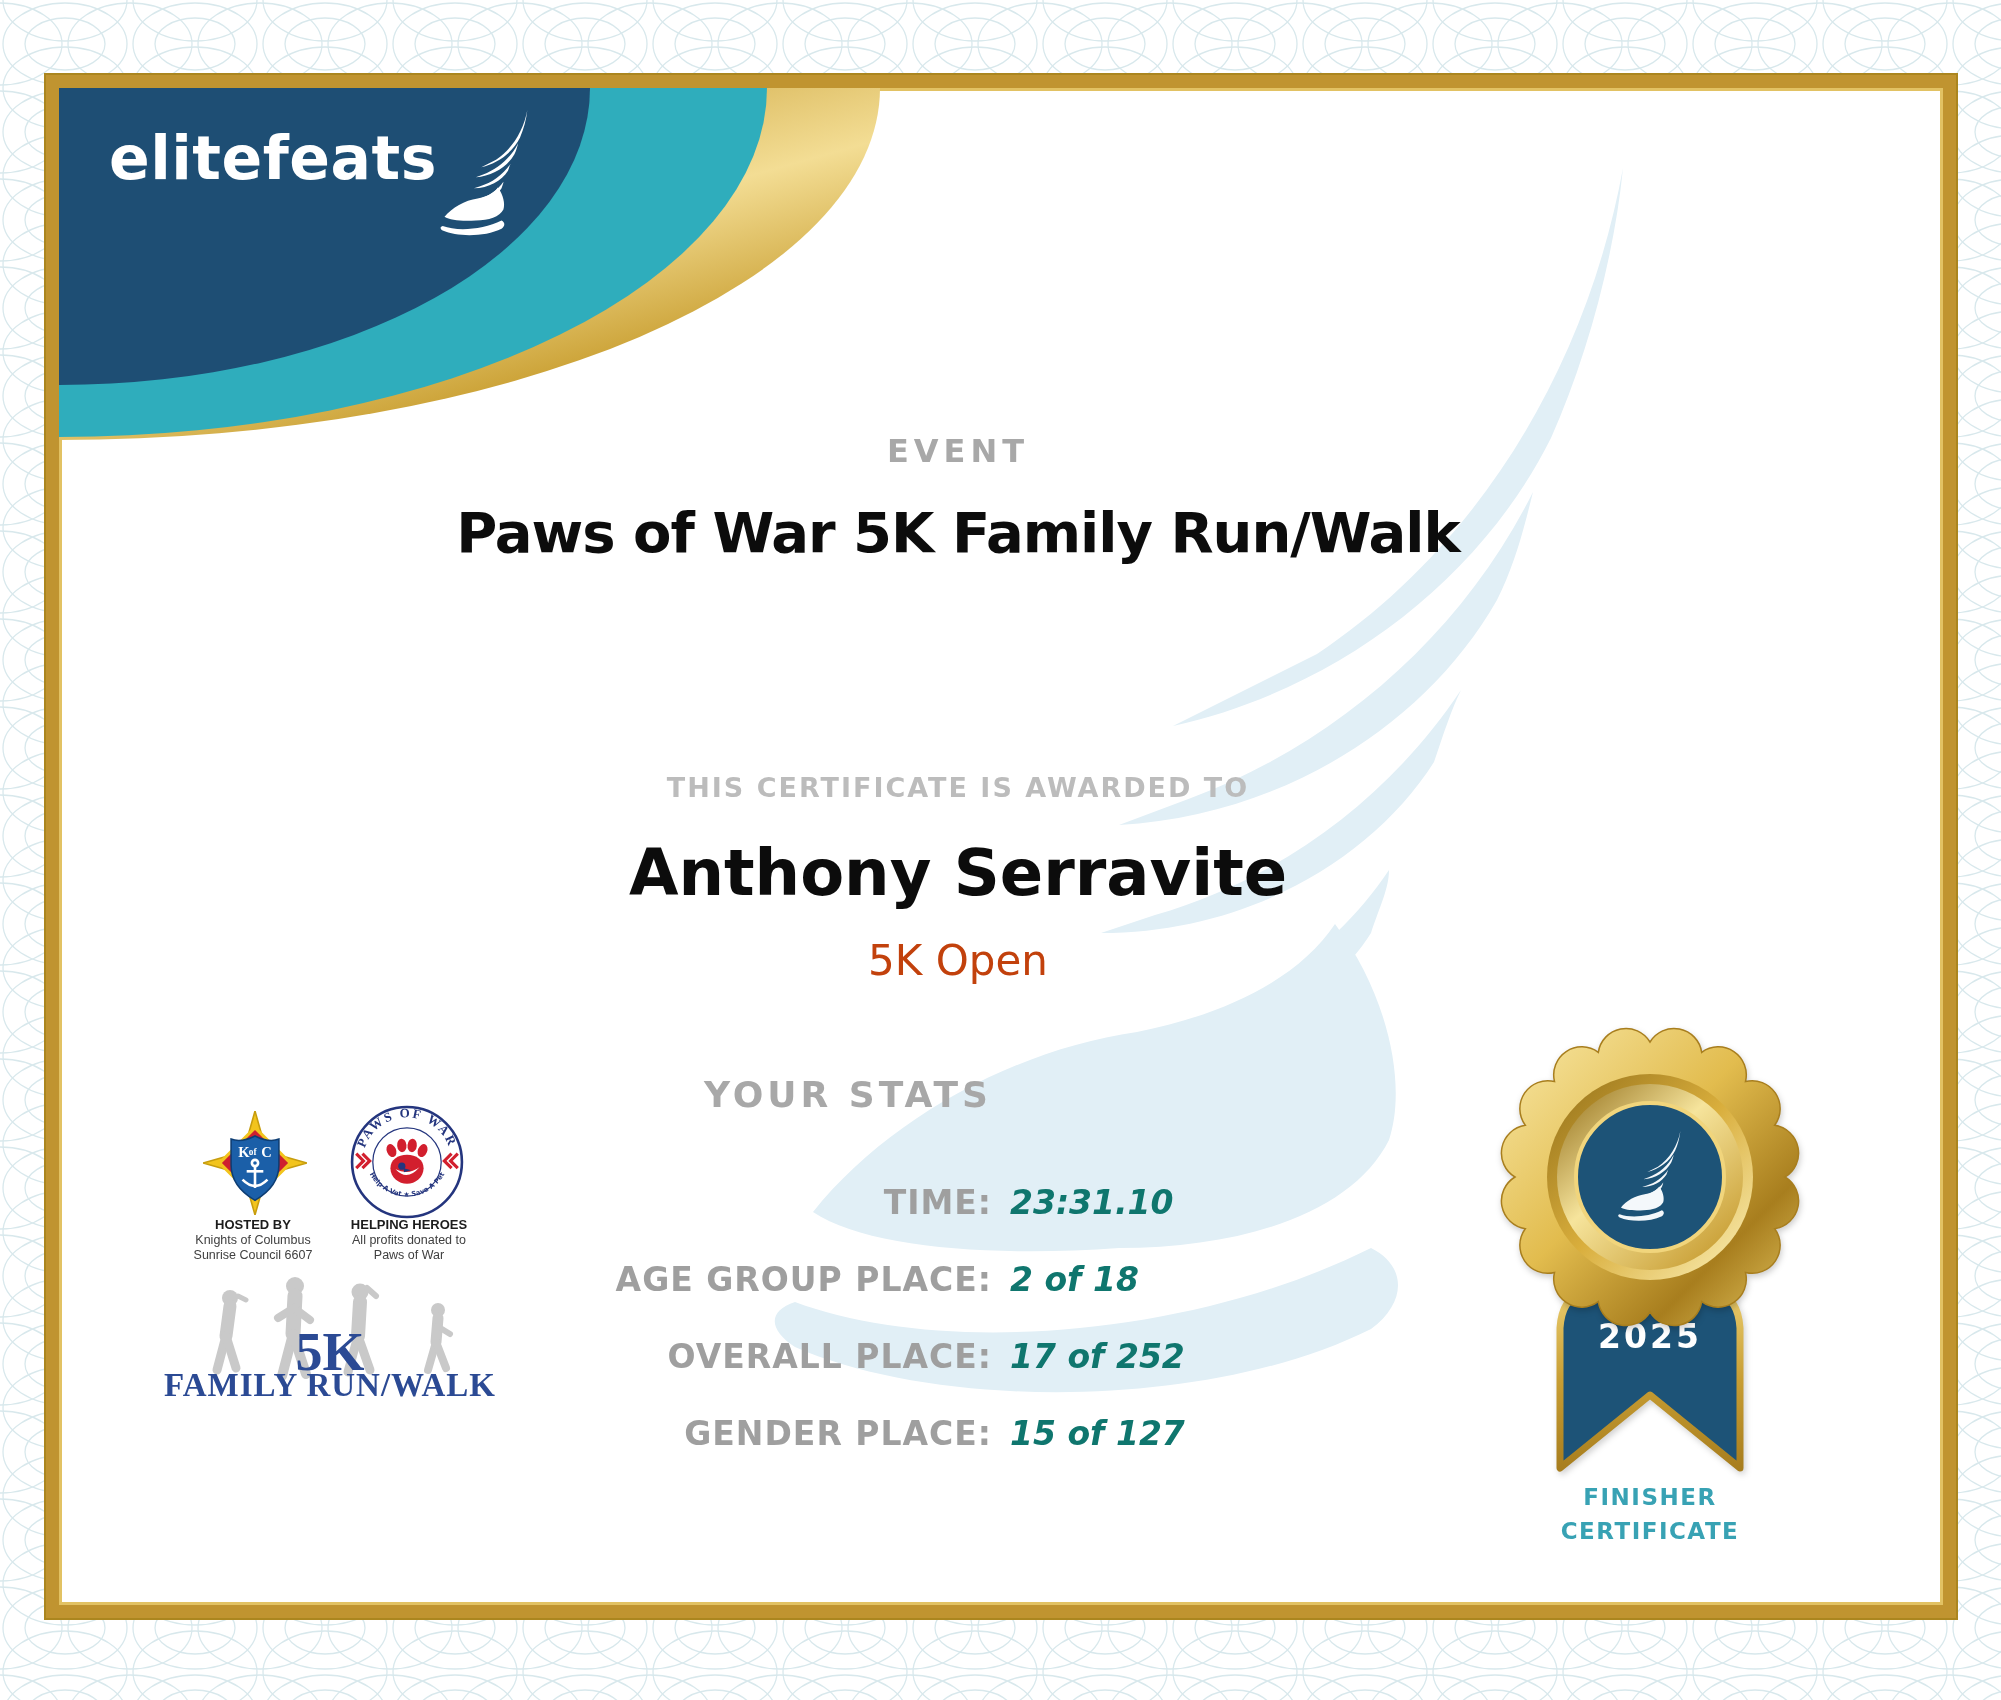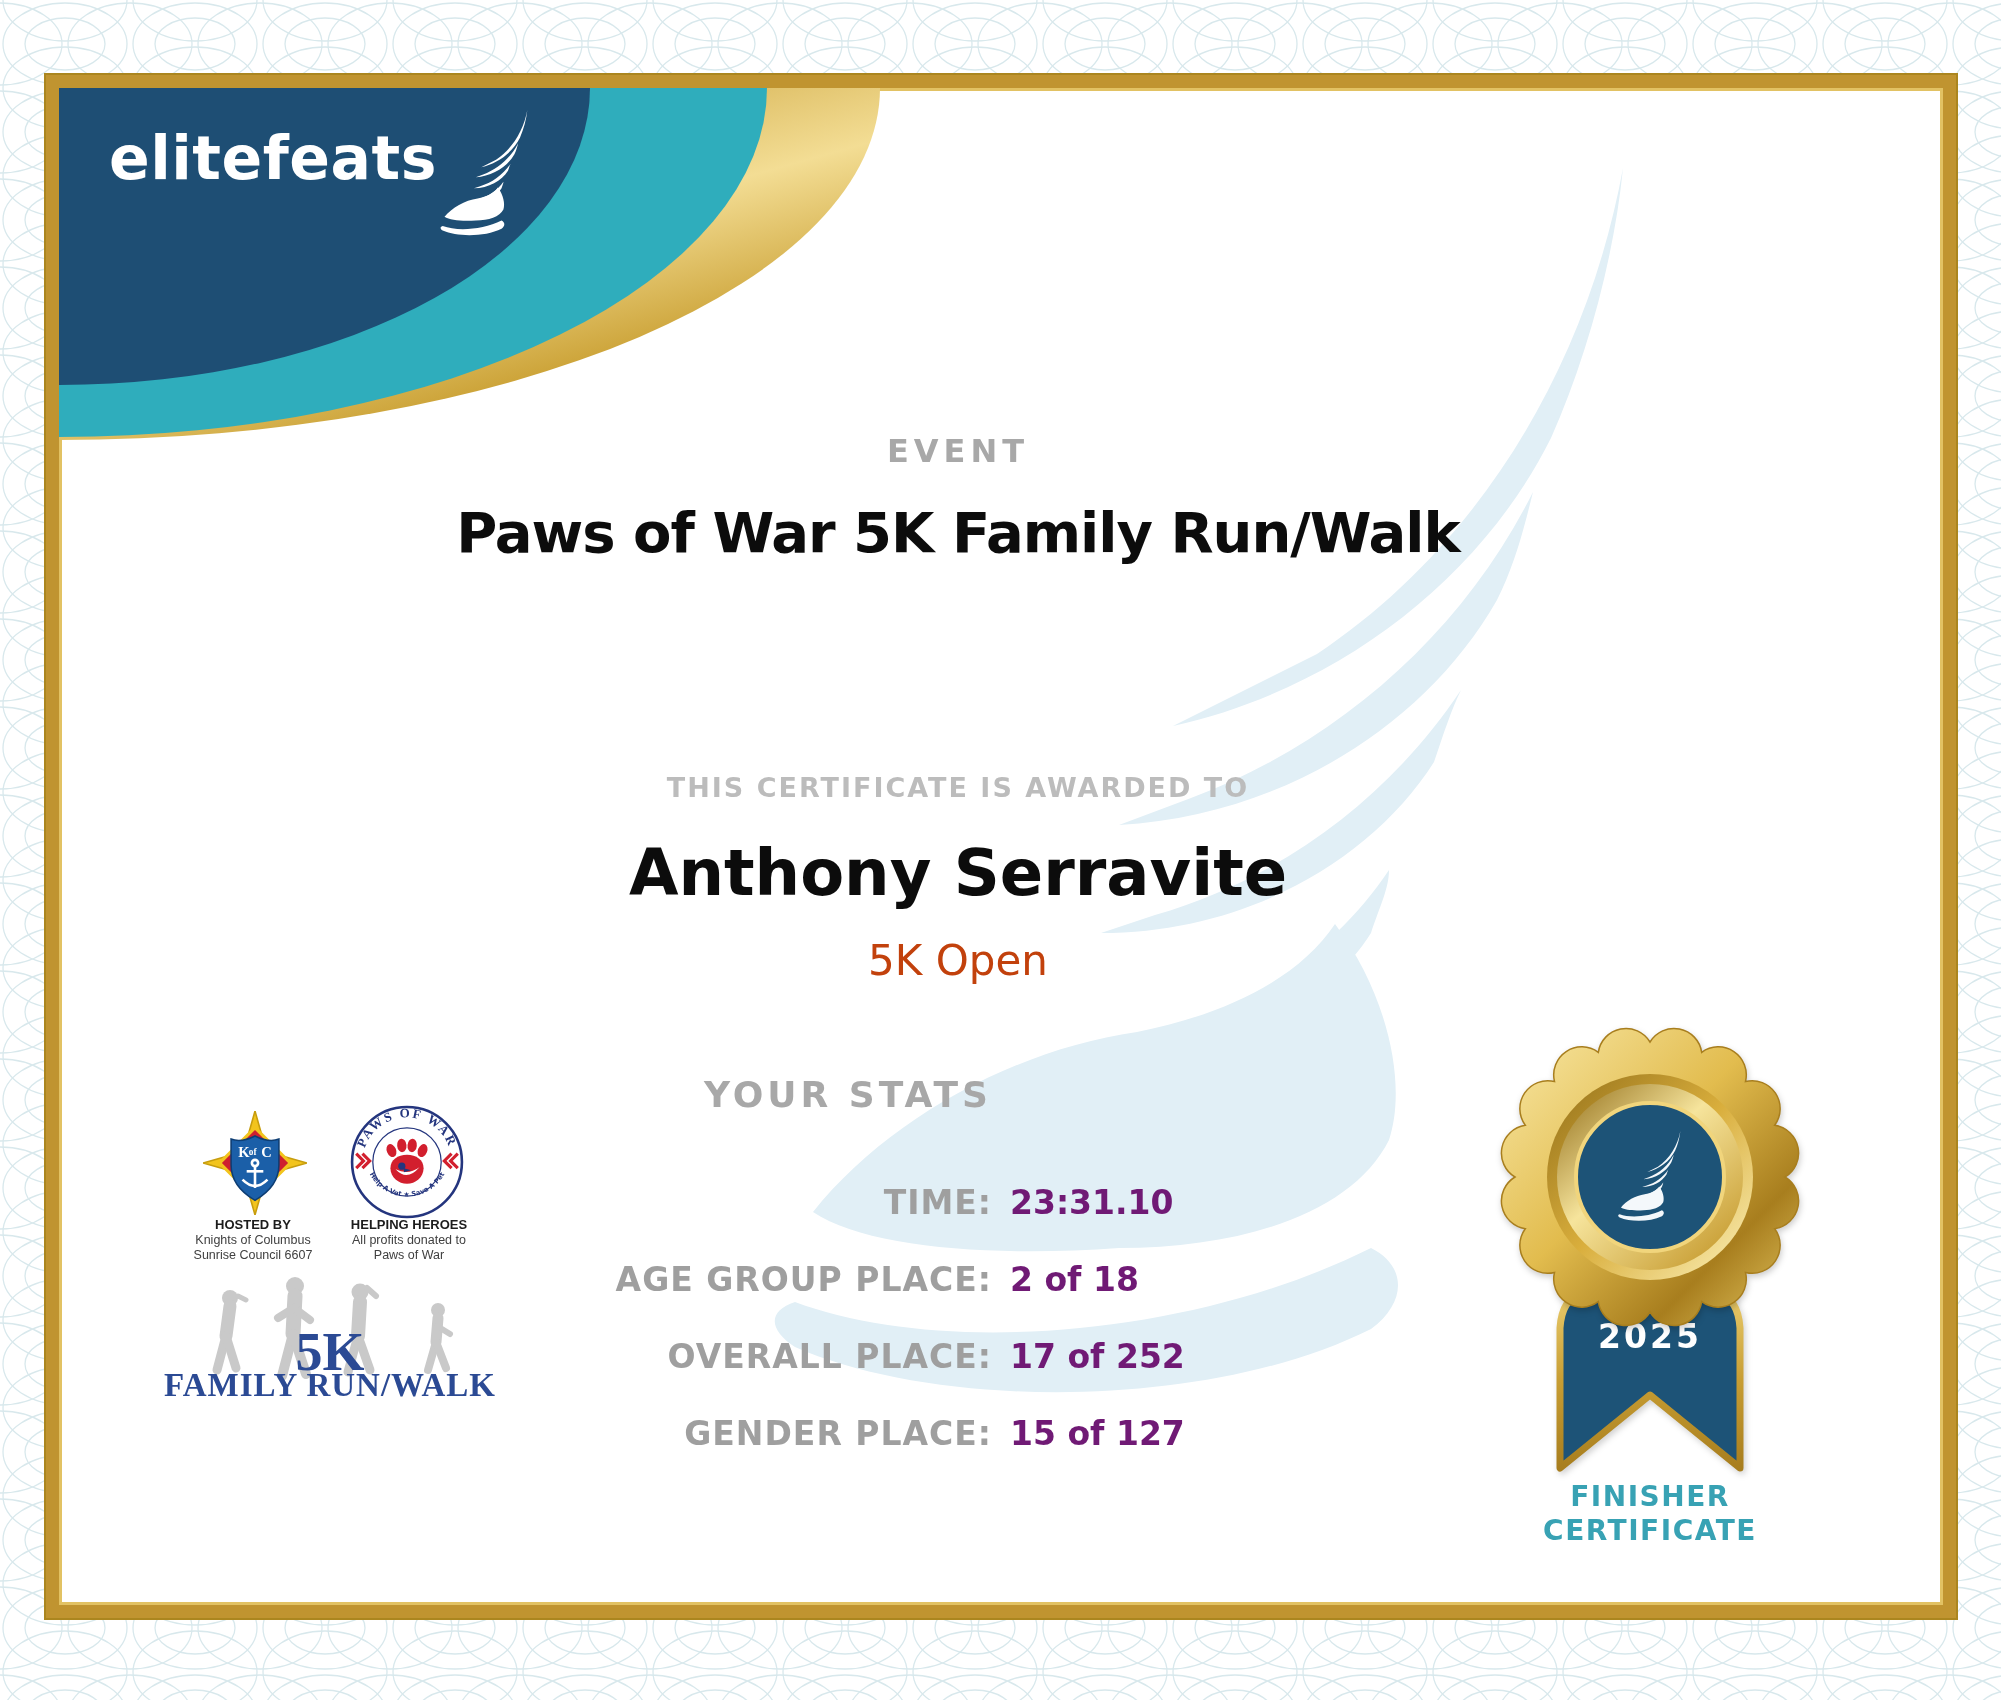--- a/index.html
+++ b/index.html
@@ -51,39 +51,39 @@
   .stats-grid {
     position:absolute; left:250px; top:1097px;
     display:grid; grid-template-columns:683px auto; column-gap:18px; row-gap:41px;
   }
   .stat-label {
     text-align:right; font-family:"DejaVu Sans", sans-serif; font-weight:bold;
     font-size:33px; letter-spacing:1px; color:#9f9f9f; line-height:36px; white-space:nowrap;
   }
   .stat-value {
     text-align:left; font-family:"DejaVu Sans", sans-serif; font-weight:bold;
-    font-size:33px; color:#701a75; line-height:36px; white-space:nowrap;
+    font-size:33px; color:#0f766e; line-height:36px; white-space:nowrap;font-style:italic;
   }
 
   
   .kofc-logo { position:absolute; left:144px; top:1023px; width:104px; height:104px; }
   .paws-logo { position:absolute; left:291px; top:1017px; width:114px; height:114px; }
   .host-caption { position:absolute; top:1128px; text-align:center; color:#2c2c2c; }
   .host-caption .cap-bold { font-size:13px; font-weight:bold; color:#1c1c1c; line-height:17px; }
   .host-caption .cap-line { font-size:12.5px; color:#404040; line-height:15px; }
   .cap-kofc { left:94px;  width:200px; }
   .cap-paws { left:251px; width:198px; }
   .race-logo { position:absolute; left:96px; top:1186px; width:380px; height:130px; }
 
   
   .ribbon  { position:absolute; left:1491px; top:1180px; width:200px; height:210px; filter:drop-shadow(2px 3px 3px rgba(0,0,0,0.18)); }
   .rosette { position:absolute; left:1441px; top:939px;  width:300px; height:300px; filter:drop-shadow(1px 3px 3px rgba(0,0,0,0.2)); }
   .finisher {
     position:absolute; left:1441px; top:1392px; width:300px; text-align:center;
-    font-family:"DejaVu Sans", sans-serif; font-weight:bold; font-size:28px;
+    font-family:"DejaVu Sans", sans-serif; font-weight:bold; font-size:23px;
     letter-spacing:1.5px; color:#38a2b4; line-height:34px;
   }
 </style>
 </head>
 <body>
 
 <div class="page">
 
   <svg class="guilloche" xmlns="http://www.w3.org/2000/svg">
     <defs>

